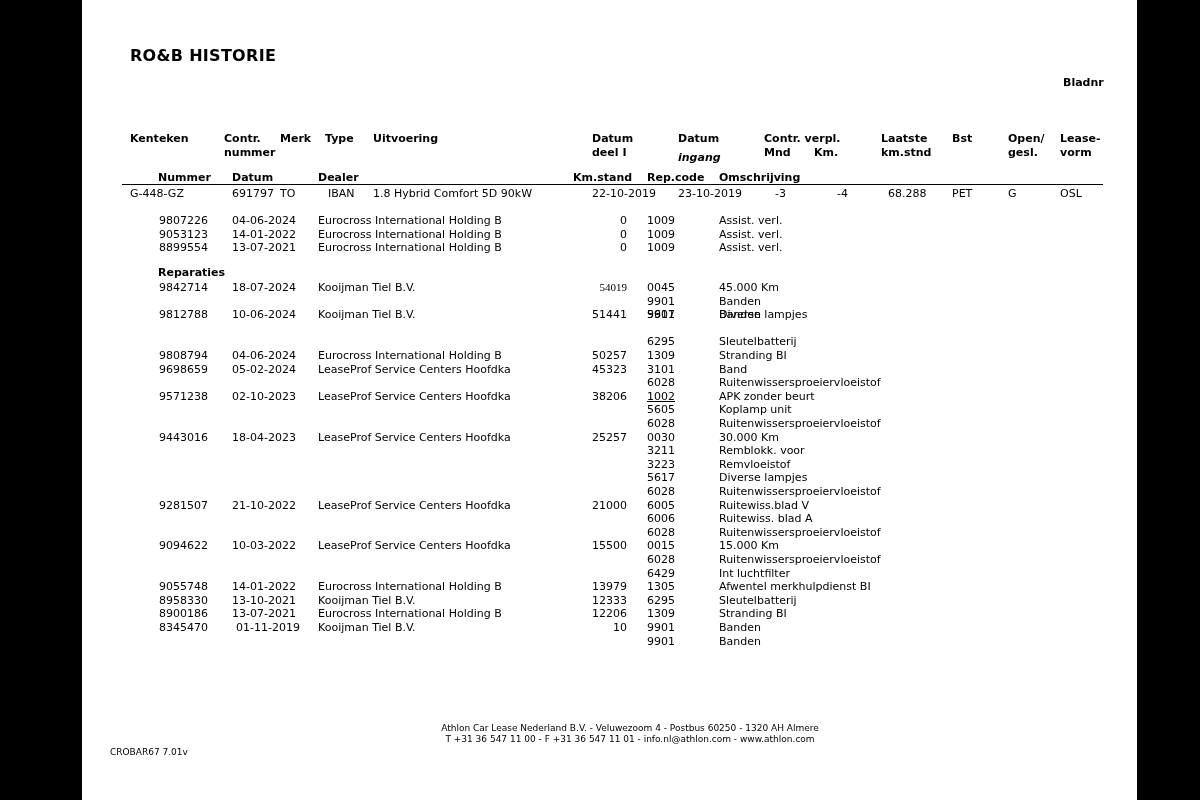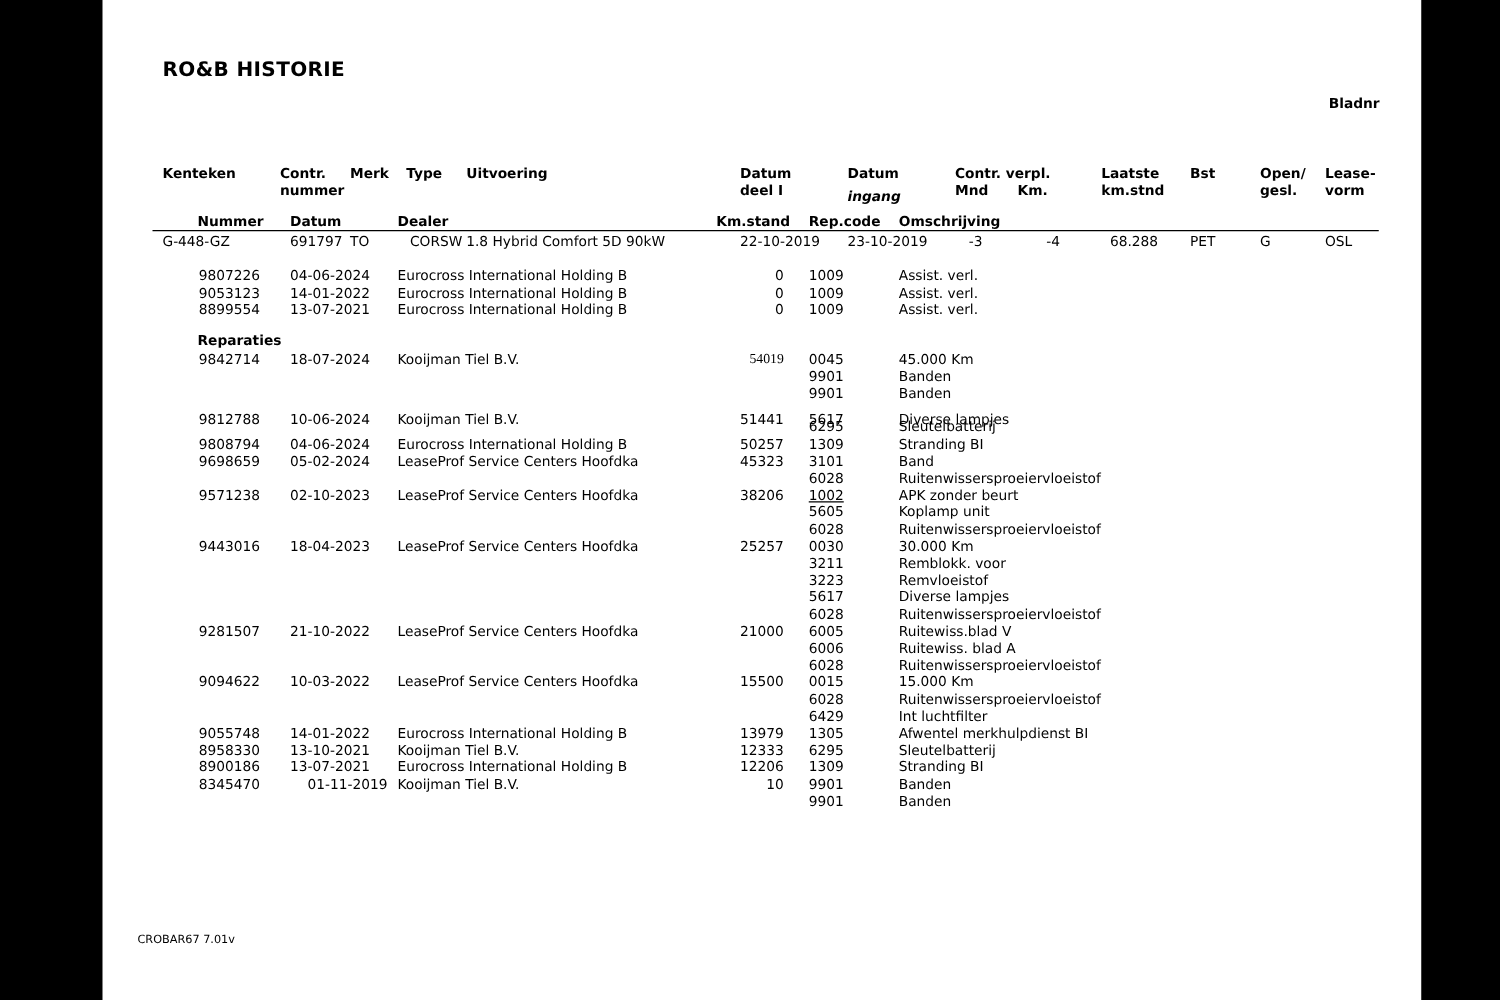--- a/index.html
+++ b/index.html
@@ -67,21 +67,21 @@
 
   <div class="rule" style="left:40px;top:184px;width:981px;"></div>
 
   <div class="abs h" style="left:76px;top:266px;">Reparaties</div>
 
   <div>
       <div class="line" style="top: 187px;">
         <span class="cell" style="left: 48px;">G-448-GZ</span>
         <span class="cell" style="left: 150px;">691797</span>
         <span class="cell" style="left: 198px;">TO</span>
-        <span class="cell" style="left: 246px;">CORSW</span>
+        <span class="cell" style="left: 246px;">IBAN</span>
         <span class="cell" style="left: 291px;">1.8 Hybrid Comfort 5D 90kW</span>
         <span class="cell" style="left: 510px;">22-10-2019</span>
         <span class="cell" style="left: 596px;">23-10-2019</span>
         <span class="cell r" style="left: 660px; width: 44px;">-3</span>
         <span class="cell r" style="left: 716px; width: 50px;">-4</span>
         <span class="cell" style="left: 806px;">68.288</span>
         <span class="cell" style="left: 870px;">PET</span>
         <span class="cell" style="left: 926px;">G</span>
         <span class="cell" style="left: 978px;">OSL</span>
       </div>
@@ -118,21 +118,21 @@
         <span class="cell" style="left: 637px;">45.000 Km</span>
       </div>
       <div class="line" style="top: 294.6px;">
         <span class="cell" style="left: 565px;">9901</span>
         <span class="cell" style="left: 637px;">Banden</span>
       </div>
       <div class="line" style="top: 308.2px;">
         <span class="cell" style="left: 565px;">9901</span>
         <span class="cell" style="left: 637px;">Banden</span>
       </div>
-      <div class="line" style="top: 329px;">
+      <div class="line" style="top: 308px;">
         <span class="cell" style="left: 77px;">9812788</span>
         <span class="cell" style="left: 150px;">10-06-2024</span>
         <span class="cell" style="left: 236px;">Kooijman Tiel B.V.</span>
         <span class="cell r" style="left: 455px; width: 90px;">51441</span>
         <span class="cell" style="left: 565px;">5617</span>
         <span class="cell" style="left: 637px;">Diverse lampjes</span>
       </div>
       <div class="line" style="top: 335.4px;">
         <span class="cell" style="left: 565px;">6295</span>
         <span class="cell" style="left: 637px;">Sleutelbatterij</span>
@@ -248,29 +248,31 @@
       <div class="line" style="top: 607.4px;">
         <span class="cell" style="left: 77px;">8900186</span>
         <span class="cell" style="left: 150px;">13-07-2021</span>
         <span class="cell" style="left: 236px;">Eurocross International Holding B</span>
         <span class="cell r" style="left: 455px; width: 90px;">12206</span>
         <span class="cell" style="left: 565px;">1309</span>
         <span class="cell" style="left: 637px;">Stranding BI</span>
       </div>
       <div class="line" style="top: 621px;">
         <span class="cell" style="left: 77px;">8345470</span>
-        <span class="cell" style="left: 164px; text-align: center;">01-11-2019</span>
+        <span class="cell" style="left: 154px; text-align: center;">01-11-2019</span>
         <span class="cell" style="left: 236px;">Kooijman Tiel B.V.</span>
         <span class="cell r" style="left: 455px; width: 90px;">10</span>
         <span class="cell" style="left: 565px;">9901</span>
         <span class="cell" style="left: 637px;">Banden</span>
       </div>
       <div class="line" style="top: 634.6px;">
         <span class="cell" style="left: 565px;">9901</span>
         <span class="cell" style="left: 637px;">Banden</span>
       </div>
     </div>
 
   <div class="footer">
+    <div>Athlon Car Lease Nederland B.V. - Veluwezoom 4 - Postbus 60250 - 1320 AH Almere</div>
+    <div>T +31 36 547 11 00 - F +31 36 547 11 01 - info.nl@athlon.com - www.athlon.com</div>
   </div>
   <div class="abs crobar" style="left:28px;top:747px;">CROBAR67 7.01v</div>
 
 </div>
 
 </body></html>

